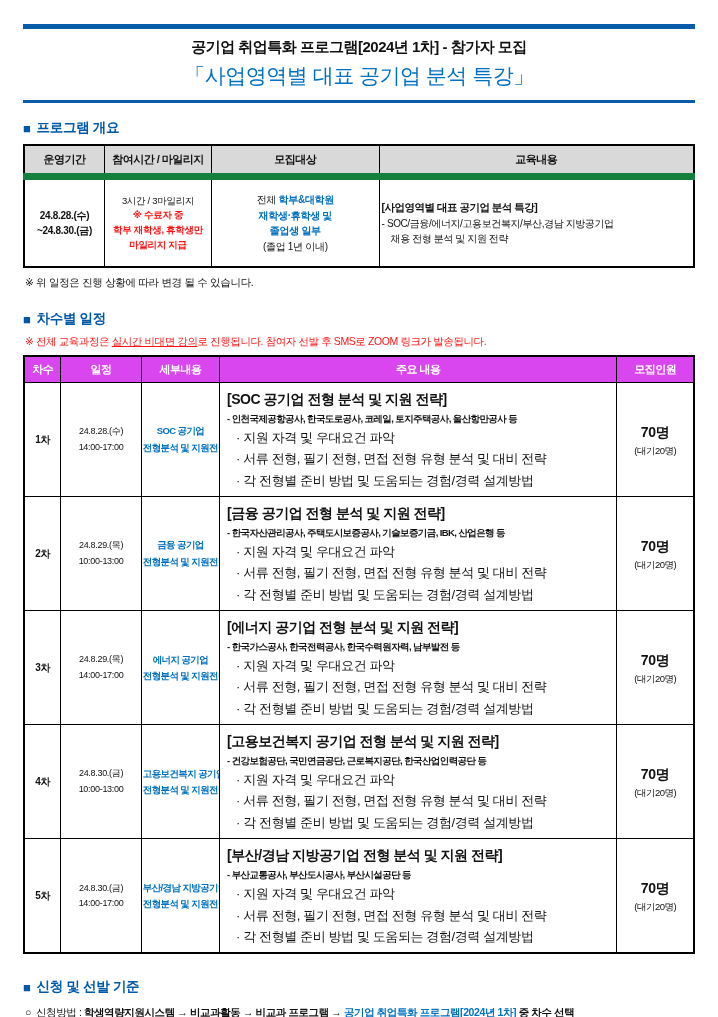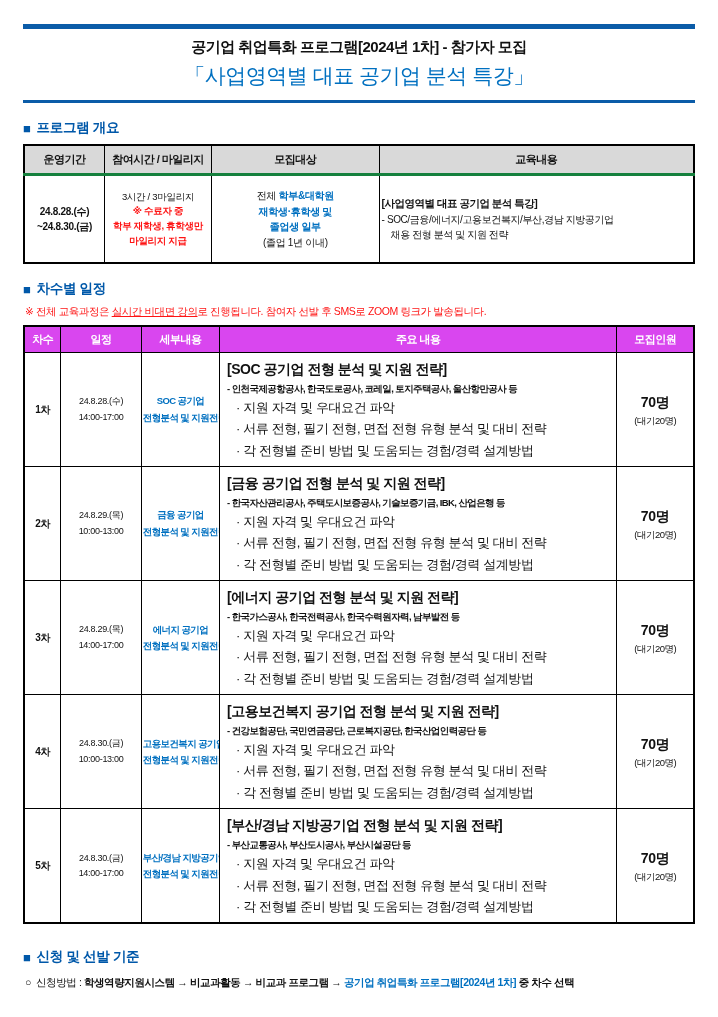--- a/index.html
+++ b/index.html
@@ -30,21 +30,21 @@
   }
   .section-bullet { font-size: 13px; line-height: 1; }
 
   
   table { width: 100%; border-collapse: collapse; table-layout: fixed; border: 2px solid #000; }
   th, td { border: 1px solid #000; }
   th { font-size: 11px; font-weight: bold; padding: 6px 2px; letter-spacing: -0.5px; }
   td { text-align: center; vertical-align: middle; font-size: 9.5px; }
 
   
-  .tbl-overview th { background: #d9d9d9; color: #111; border-bottom: 3px solid #15803d; }
+  .tbl-overview th { background: #d9d9d9; color: #111; border-bottom: 7px solid #15803d; }
   .tbl-overview td { height: 78px; padding: 4px 2px; line-height: 1.55; }
   .col-ov-1 { width: 12%; } .col-ov-2 { width: 16%; } .col-ov-3 { width: 25%; } .col-ov-4 { width: 47%; }
   .t-bold { font-weight: bold; }
   .t-blue { color: #0070c0; font-weight: bold; }
   .t-red  { color: #fe1414; font-weight: bold; }
   .cell-period { font-size: 10px; font-weight: bold; }
   .cell-target { font-size: 10px; }
   .cell-content { text-align: left; padding: 4px 8px; }
   .content-title { font-weight: bold; font-size: 10.5px; white-space: nowrap; letter-spacing: -0.5px; }
   .content-line  { font-size: 10px; white-space: nowrap; letter-spacing: -0.4px; }
@@ -128,20 +128,21 @@
         </td>
         <td class="cell-content">
           <div class="content-title">[사업영역별 대표 공기업 분석 특강]</div>
           <div class="content-line">- SOC/금융/에너지/고용보건복지/부산,경남 지방공기업</div>
           <div class="content-line content-indent">채용 전형 분석 및 지원 전략</div>
         </td>
       </tr>
     </tbody>
   </table>
 
+  <div class="small-note">※ 위 일정은 진행 상황에 따라 변경 될 수 있습니다.</div>
 
   <div class="section-heading">
     <span class="section-bullet">■</span>
     <span>차수별 일정</span>
   </div>
 
   <div class="red-note">
     <span>※ 전체 교육과정은 </span><span class="u-line">실시간 비대면 강의</span><span>로 진행됩니다. 참여자 선발 후 SMS로 ZOOM 링크가 발송됩니다.</span>
   </div>
 

